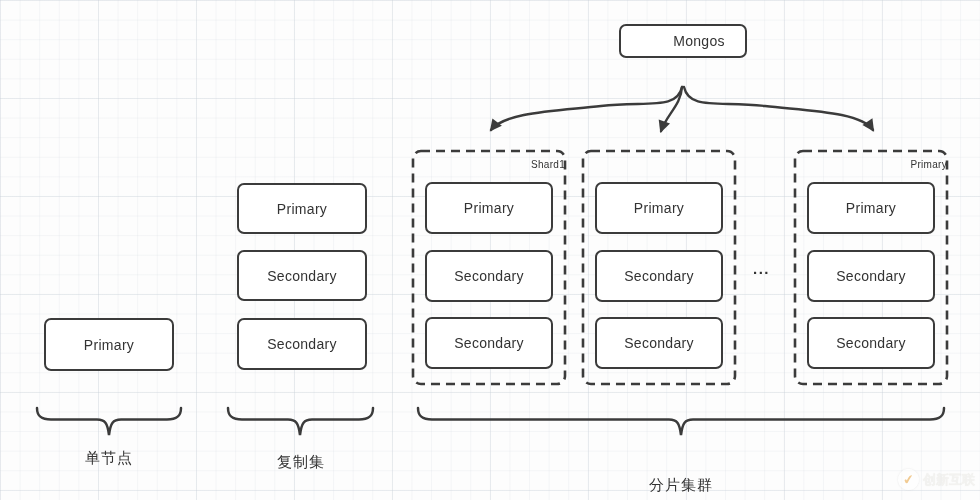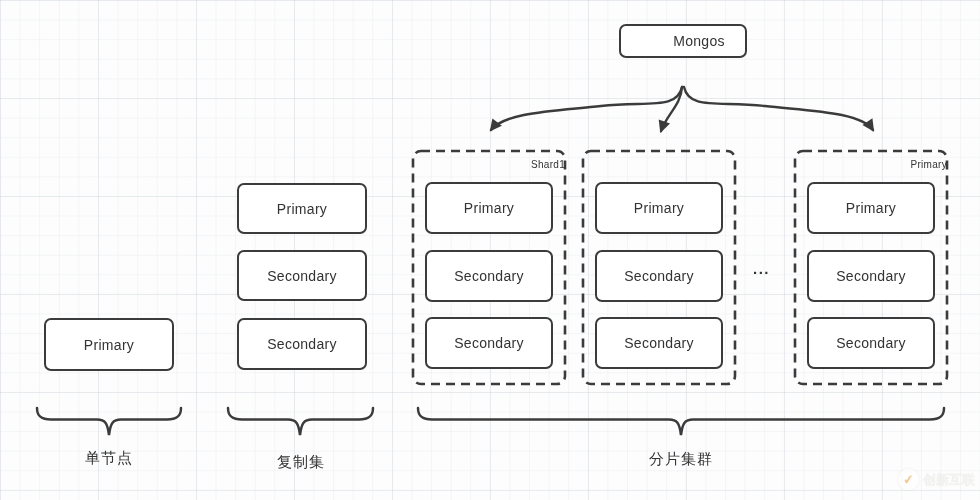--- a/index.html
+++ b/index.html
@@ -122,20 +122,20 @@
   <div class="node" style="left:807px;top:182px;width:128px;height:52px;">
     <span>Primary</span>
   </div>
   <div class="node" style="left:807px;top:250px;width:128px;height:52px;">
     <span>Secondary</span>
   </div>
   <div class="node" style="left:807px;top:317px;width:128px;height:52px;">
     <span>Secondary</span>
   </div>
 
-  <div class="brace-label" style="left:681px;top:450px;">分片集群</div>
+  <div class="brace-label" style="left:681px;top:476px;">分片集群</div>
 
   <div class="watermark">
     <span class="wm-circle">✔</span>
     <span class="wm-text">创新互联</span>
   </div>
 
 </div>
 
 </body></html>

